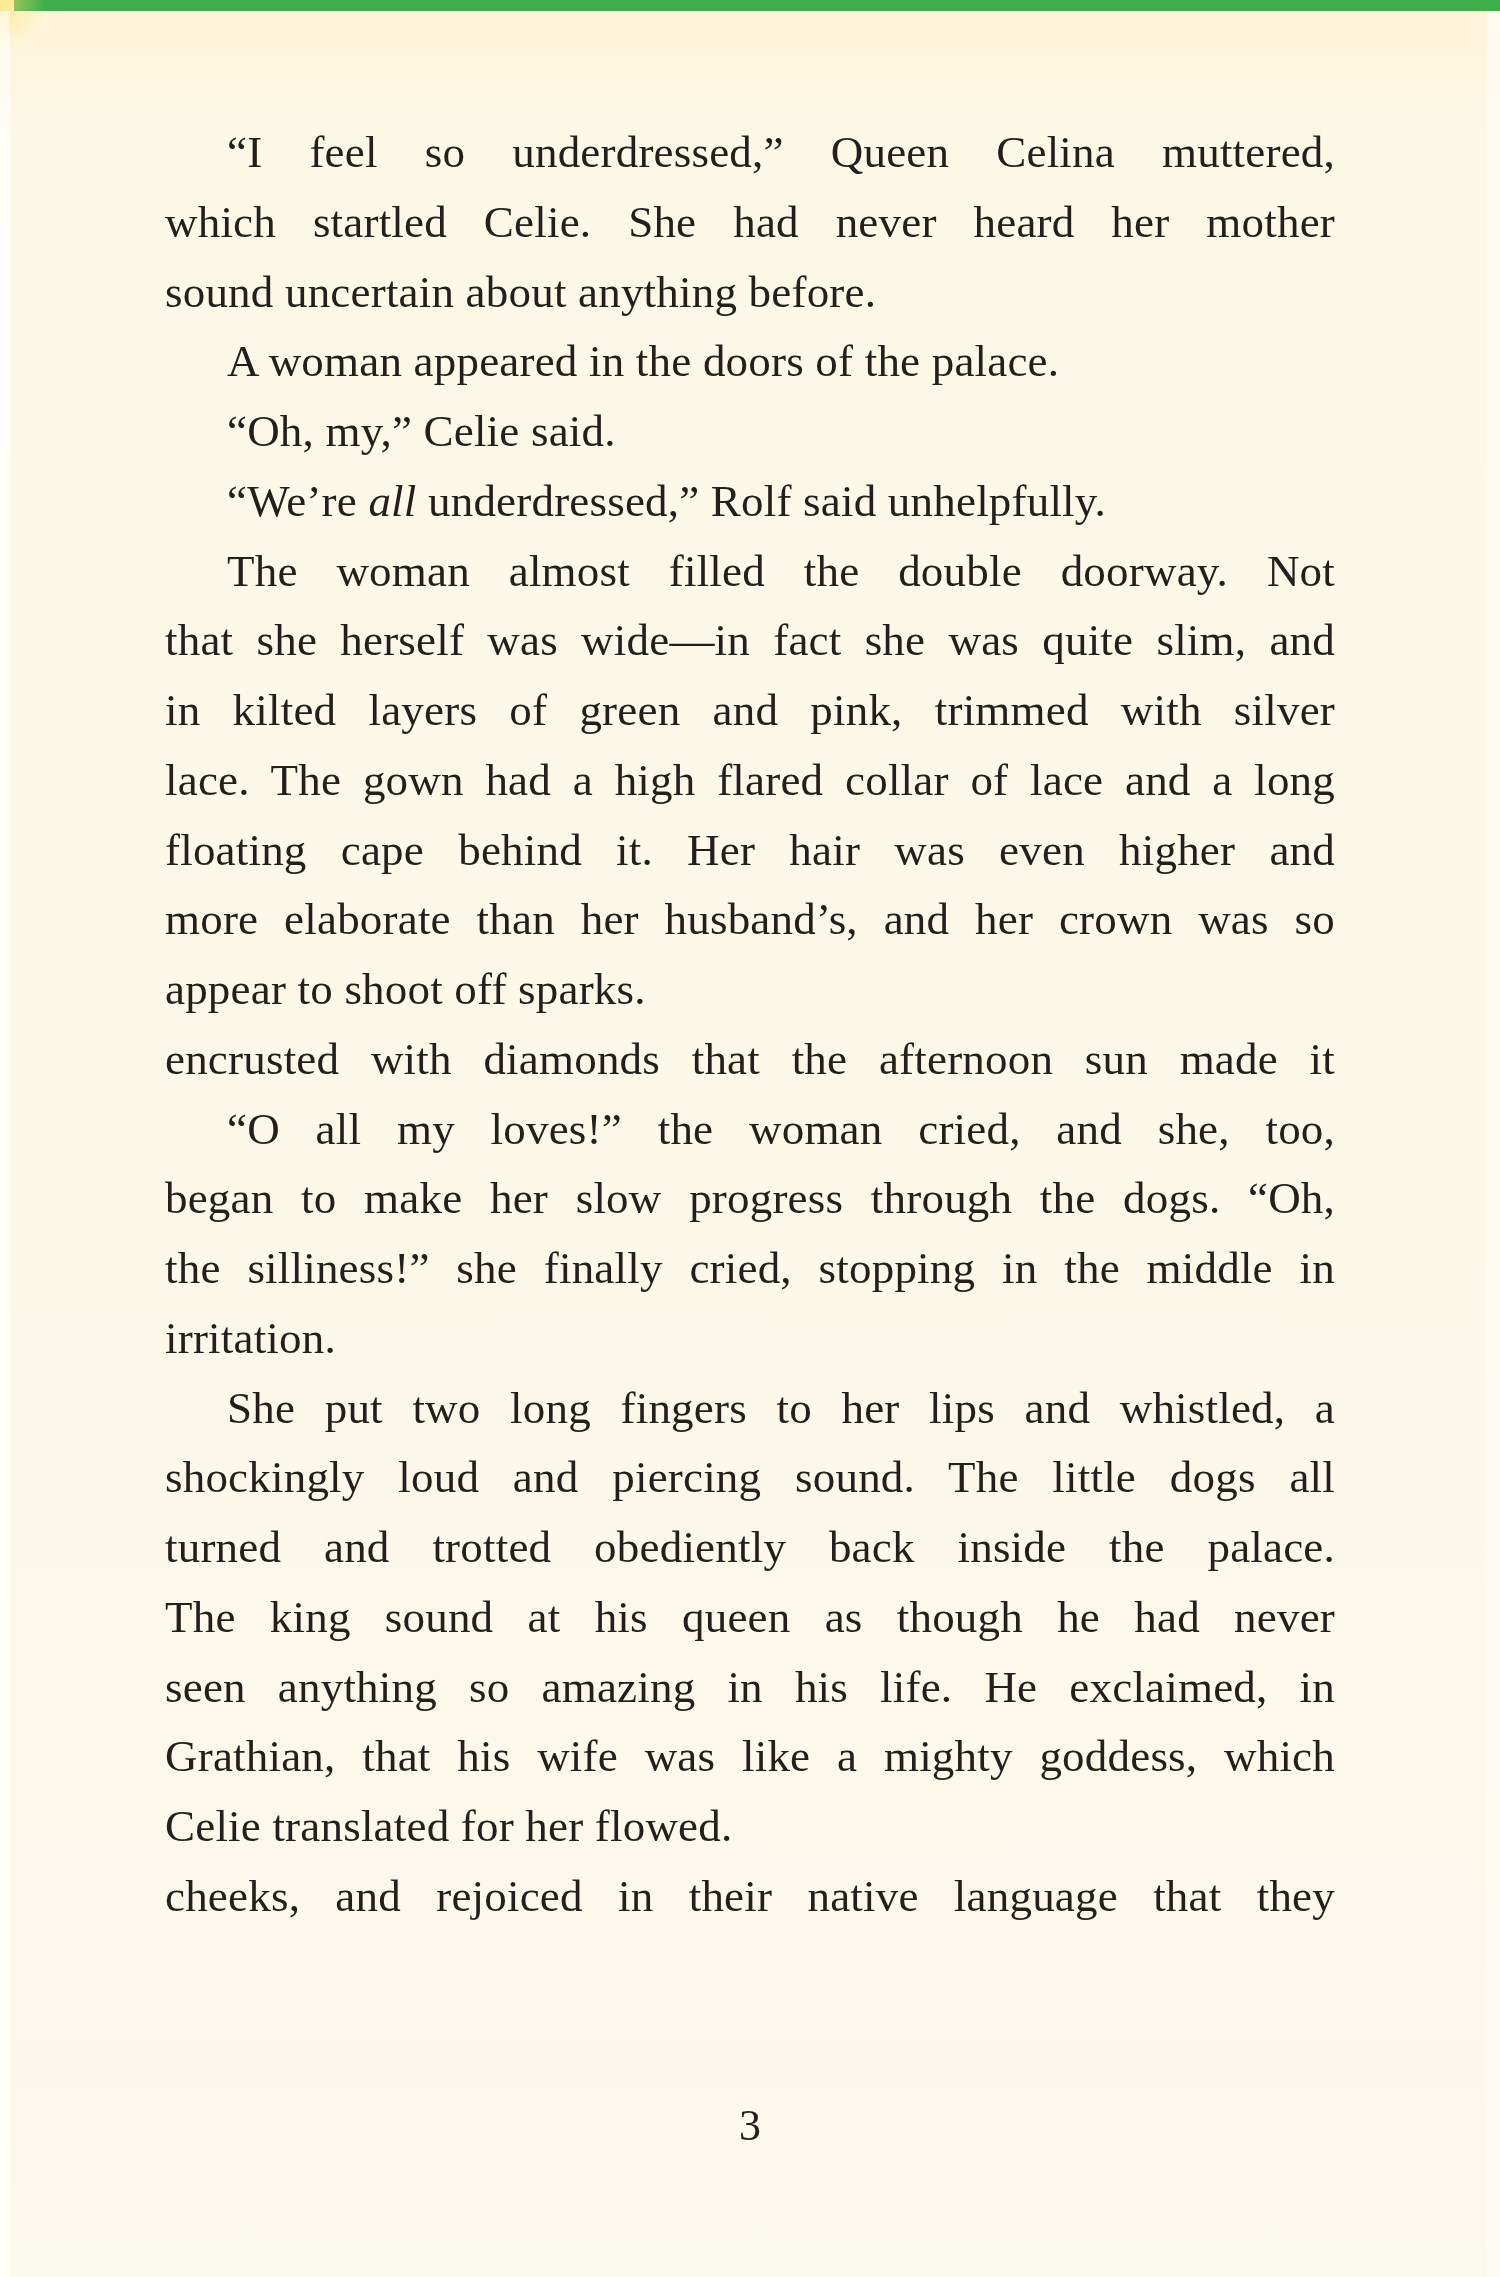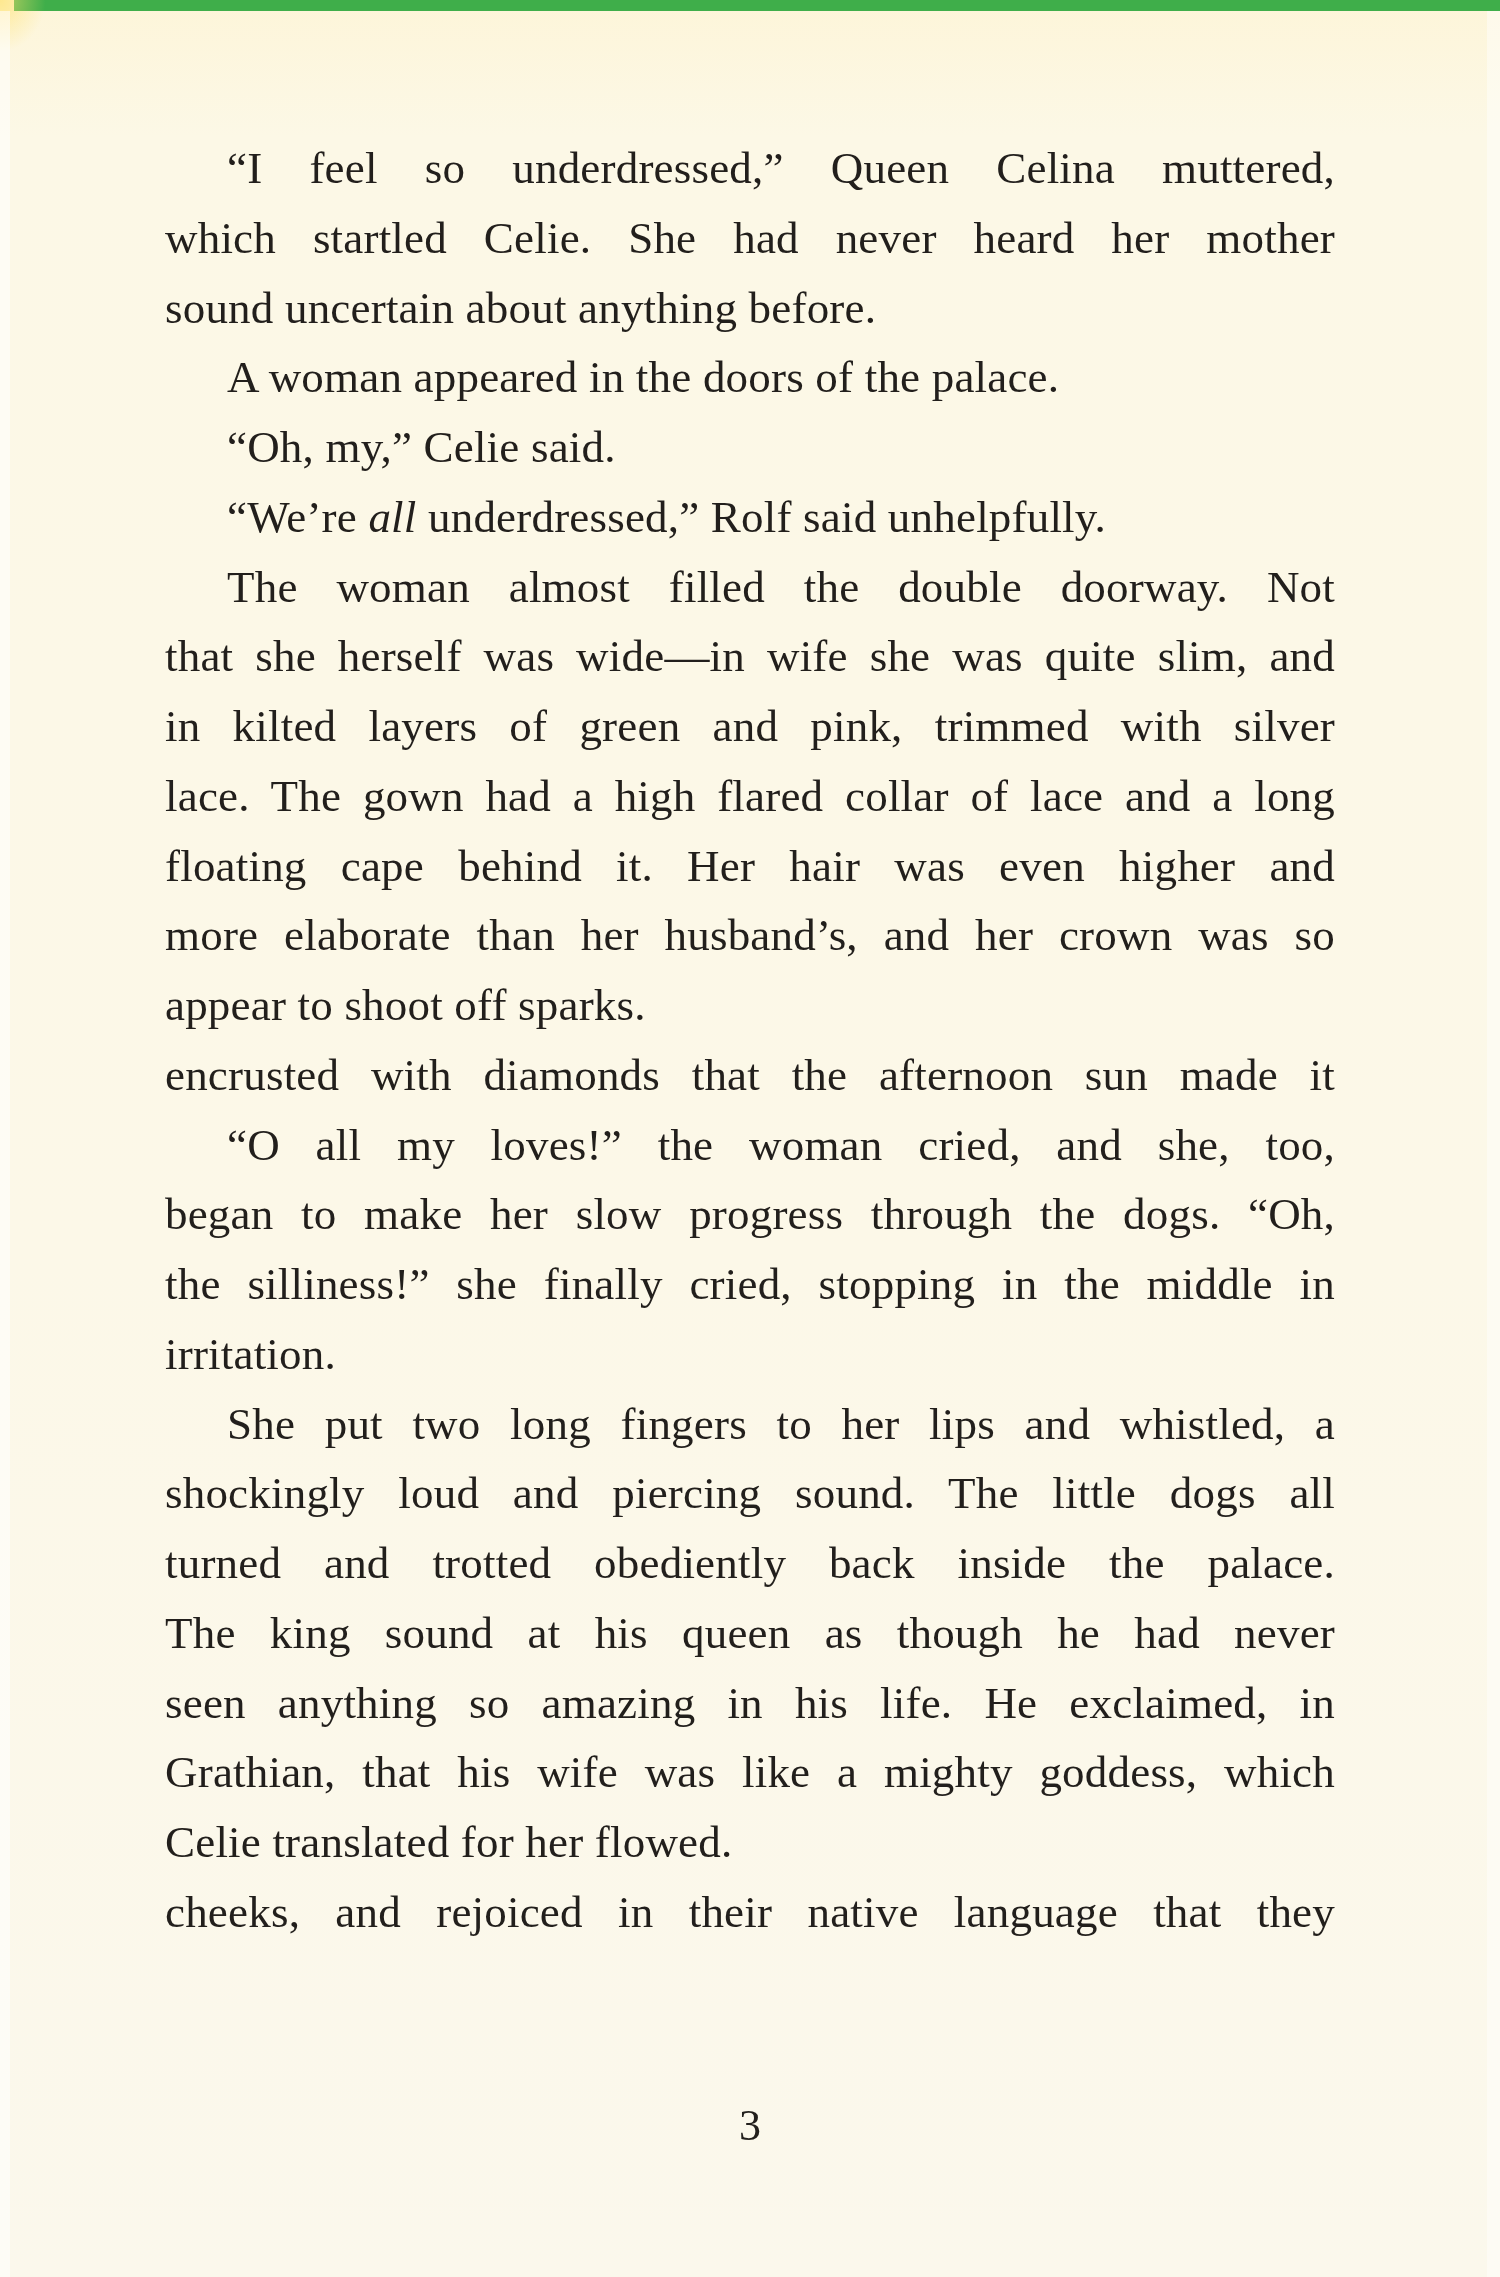--- a/index.html
+++ b/index.html
@@ -51,21 +51,21 @@
     position: absolute;
     top: 11px;
     right: 0;
     width: 13px;
     height: 100%;
     background: rgba(255,255,255,0.45);
   }
   .text-block {
     position: absolute;
     left: 165px;
-    top: 134px;
+    top: 118px;
     width: 1170px;
     color: #221f1c;
   }
   .line {
     height: 69.75px;
     line-height: 69.75px;
     font-size: 45px;
     letter-spacing: 0.2px;
     text-align: justify;
     text-align-last: justify;
@@ -102,21 +102,21 @@
   <div class="right-edge"></div>
 
   <div class="text-block" id="text-block" style="color: rgb(34, 31, 28);">
       <div class="line indent"><span>“I feel so underdressed,” Queen Celina muttered,</span></div>
       <div class="line"><span>which startled Celie. She had never heard her mother</span></div>
       <div class="line end"><span>sound uncertain about anything before.</span></div>
       <div class="line indent end"><span>A woman appeared in the doors of the palace.</span></div>
       <div class="line indent end"><span>“Oh, my,” Celie said.</span></div>
       <div class="line indent end"><span>“We’re </span><em>all</em><span> underdressed,” Rolf said unhelpfully.</span></div>
       <div class="line indent"><span>The woman almost filled the double doorway. Not</span></div>
-      <div class="line"><span>that she herself was wide—in wife she was quite slim, and</span></div>
+      <div class="line"><span>that she herself was wide—in fact she was quite slim, and</span></div>
       <div class="line"><span>in kilted layers of green and pink, trimmed with silver</span></div>
       <div class="line"><span>lace. The gown had a high flared collar of lace and a long</span></div>
       <div class="line"><span>floating cape behind it. Her hair was even higher and</span></div>
       <div class="line"><span>more elaborate than her husband’s, and her crown was so</span></div>
       <div class="line end"><span>appear to shoot off sparks.</span></div>
       <div class="line"><span>encrusted with diamonds that the afternoon sun made it</span></div>
       <div class="line indent"><span>“O all my loves!” the woman cried, and she, too,</span></div>
       <div class="line"><span>began to make her slow progress through the dogs. “Oh,</span></div>
       <div class="line"><span>the silliness!” she finally cried, stopping in the middle in</span></div>
       <div class="line end"><span>irritation.</span></div>

